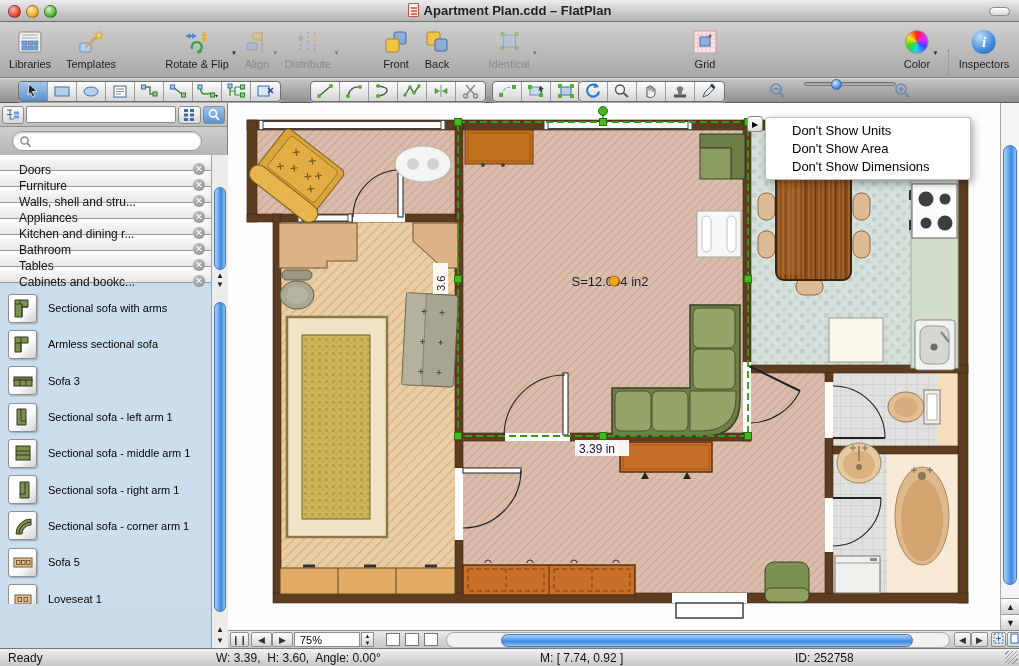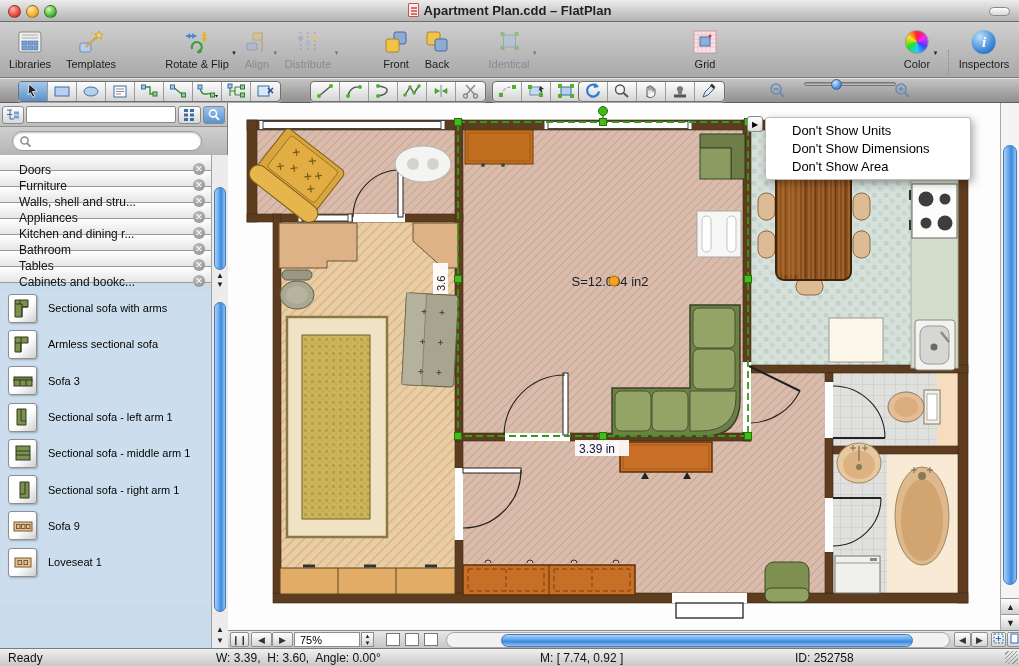--- a/index.html
+++ b/index.html
@@ -559,29 +559,38 @@
             <svg width="22" height="22">
               <path d="M8 3h9v16H8z" fill="#7e9050" stroke="#2f3a1f"></path>
               <path d="M13 3v12H8" fill="none" stroke="#2f3a1f"></path>
             </svg>
           </span>
           <span class="il">Sectional sofa - right arm 1</span>
         </div>
       <div class="item">
           <span class="ib">
             <svg width="22" height="22">
+              <path d="M4 19A15 15 0 0 1 19 4v6a9 9 0 0 0-9 9z" fill="#7e9050" stroke="#2f3a1f"></path>
+              <path d="M7 19a12 12 0 0 1 12-12" fill="none" stroke="#2f3a1f"></path>
+            </svg>
+          </span>
+          <span class="il">Sectional sofa - corner arm 1</span>
+        </div>
+      <div class="item">
+          <span class="ib">
+            <svg width="22" height="22">
               <rect x="2" y="7" width="18" height="9" fill="#e2c098" stroke="#7a5a30"></rect>
               <g fill="none" stroke="#7a5a30">
                 <rect x="4.5" y="9.5" width="3.5" height="4"></rect>
                 <rect x="9.5" y="9.5" width="3.5" height="4"></rect>
                 <rect x="14.5" y="9.5" width="3.5" height="4"></rect>
               </g>
             </svg>
           </span>
-          <span class="il">Sofa 9</span>
+          <span class="il">Sofa 5</span>
         </div>
       <div class="item">
           <span class="ib">
             <svg width="22" height="22">
               <rect x="3" y="7" width="16" height="9" fill="#e2c098" stroke="#7a5a30"></rect>
               <g fill="none" stroke="#7a5a30">
                 <rect x="6" y="9.5" width="3.5" height="4"></rect>
                 <rect x="12" y="9.5" width="3.5" height="4"></rect>
               </g>
             </svg>
@@ -855,22 +864,22 @@
           <rect x="207.5" y="312.5" width="7" height="7"></rect>
             <rect x="352.5" y="312.5" width="7" height="7"></rect>
             <rect x="497.5" y="312.5" width="7" height="7"></rect>
         </g>
       </g>
     </svg>
 
     <div class="actbtn">▶</div>
     <div class="cmenu">
       <div>Don't Show Units</div>
+      <div>Don't Show Area</div>
       <div>Don't Show Dimensions</div>
-      <div>Don't Show Area</div>
     </div>
 
     <div class="cv-vscroll">
       <div class="cv-vthumb"></div>
       <div class="cv-arr" style="bottom:16px">▲</div>
       <div class="cv-arr" style="bottom:0">▼</div>
     </div>
   </div>
 
   <div class="pager">

